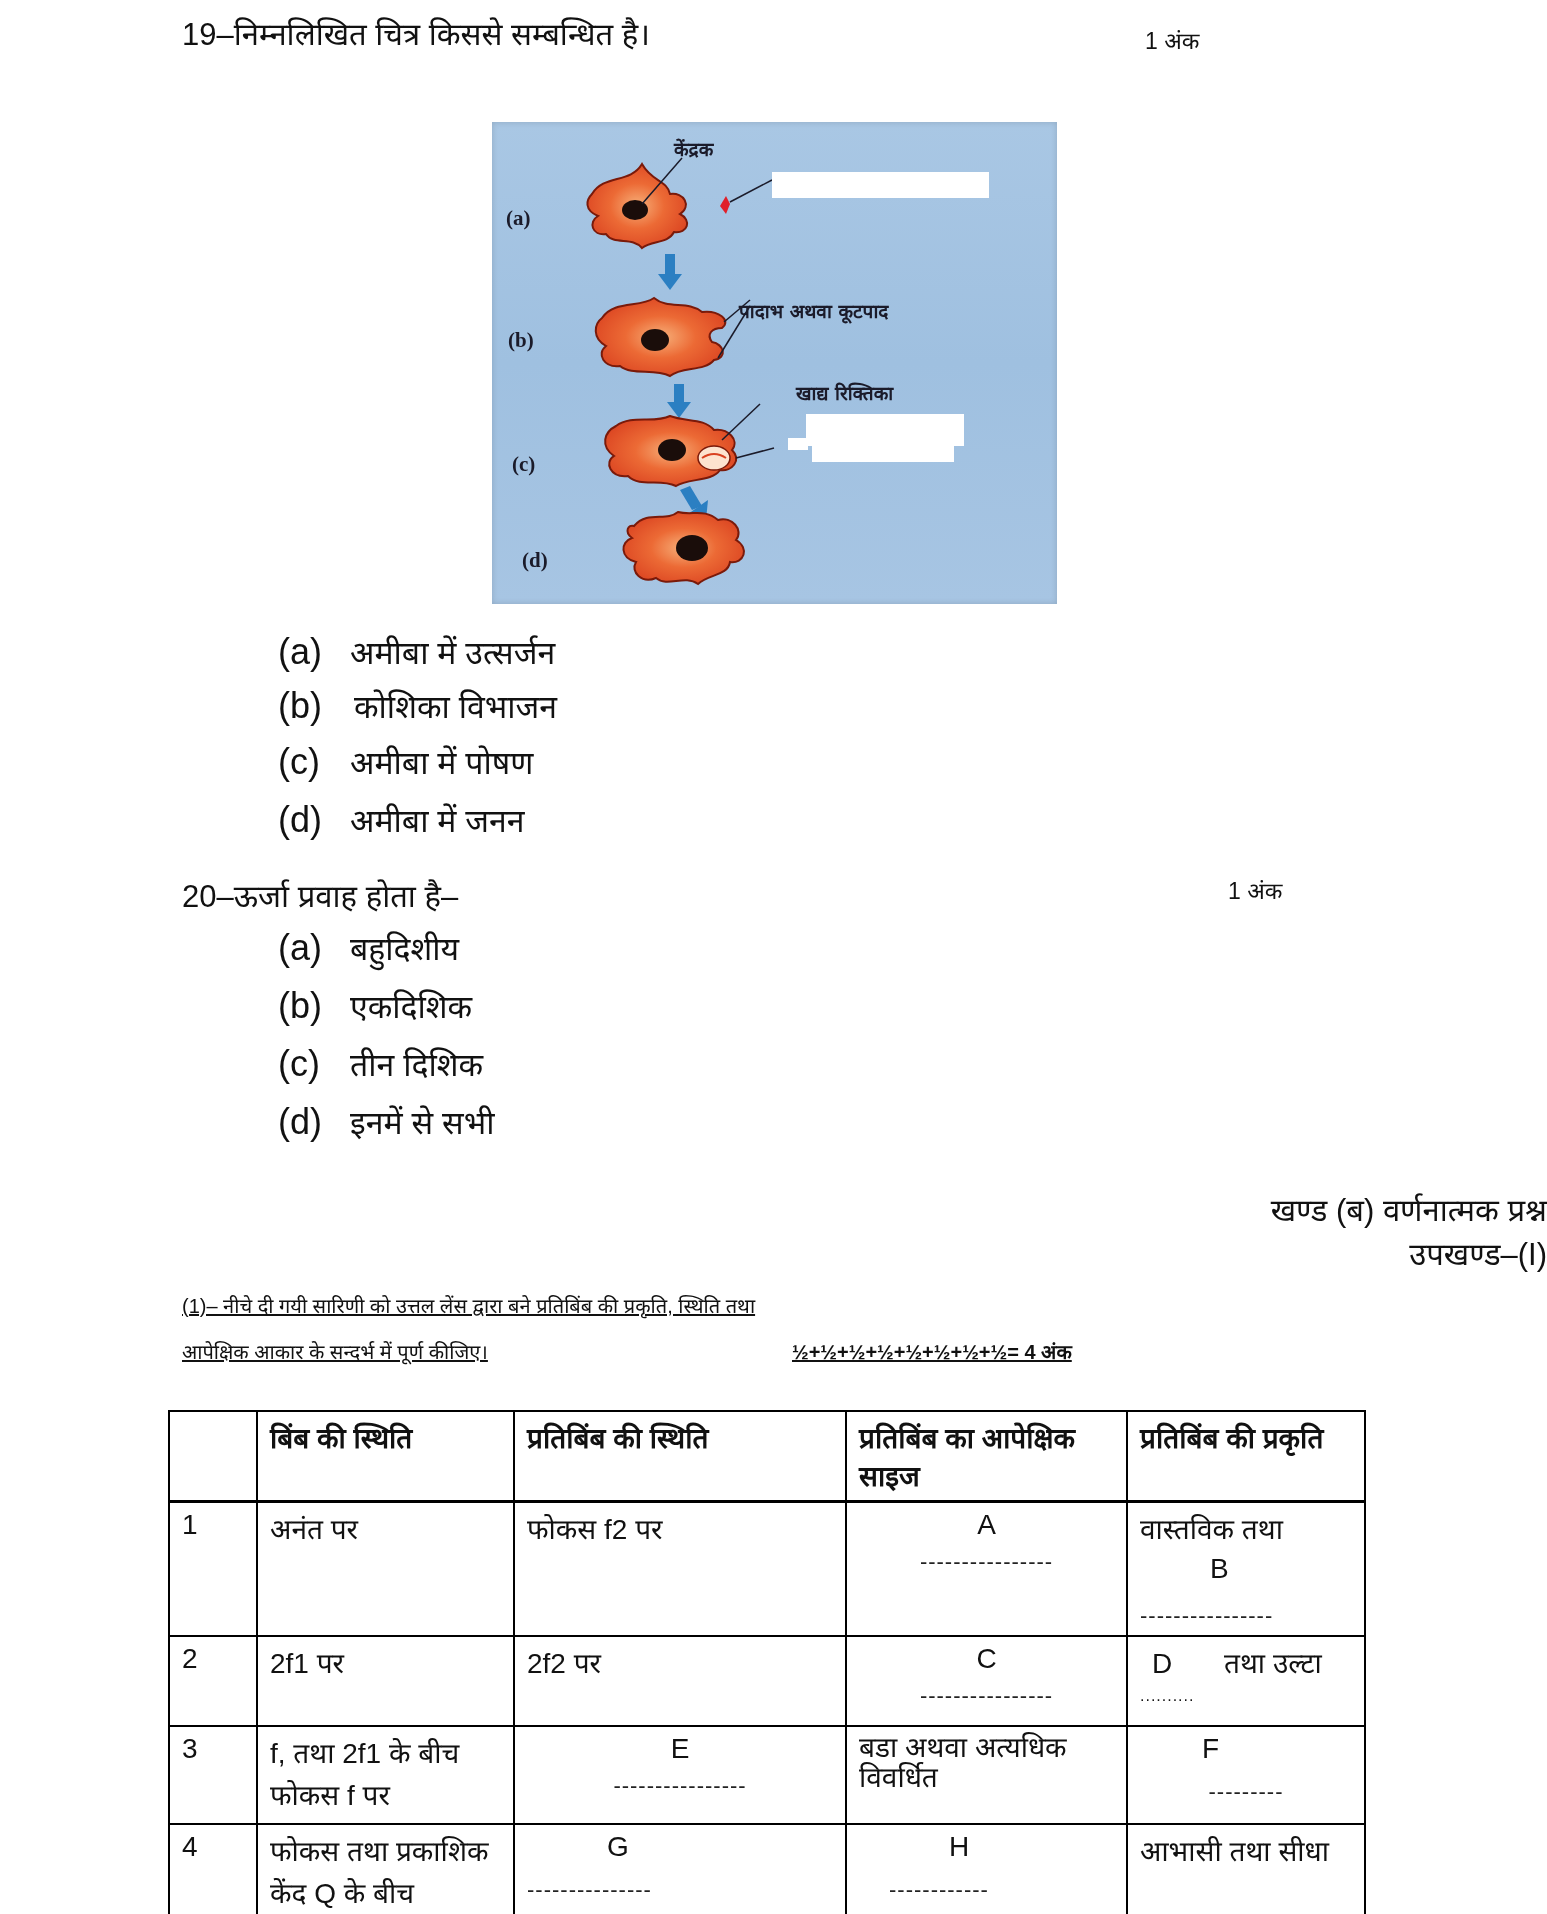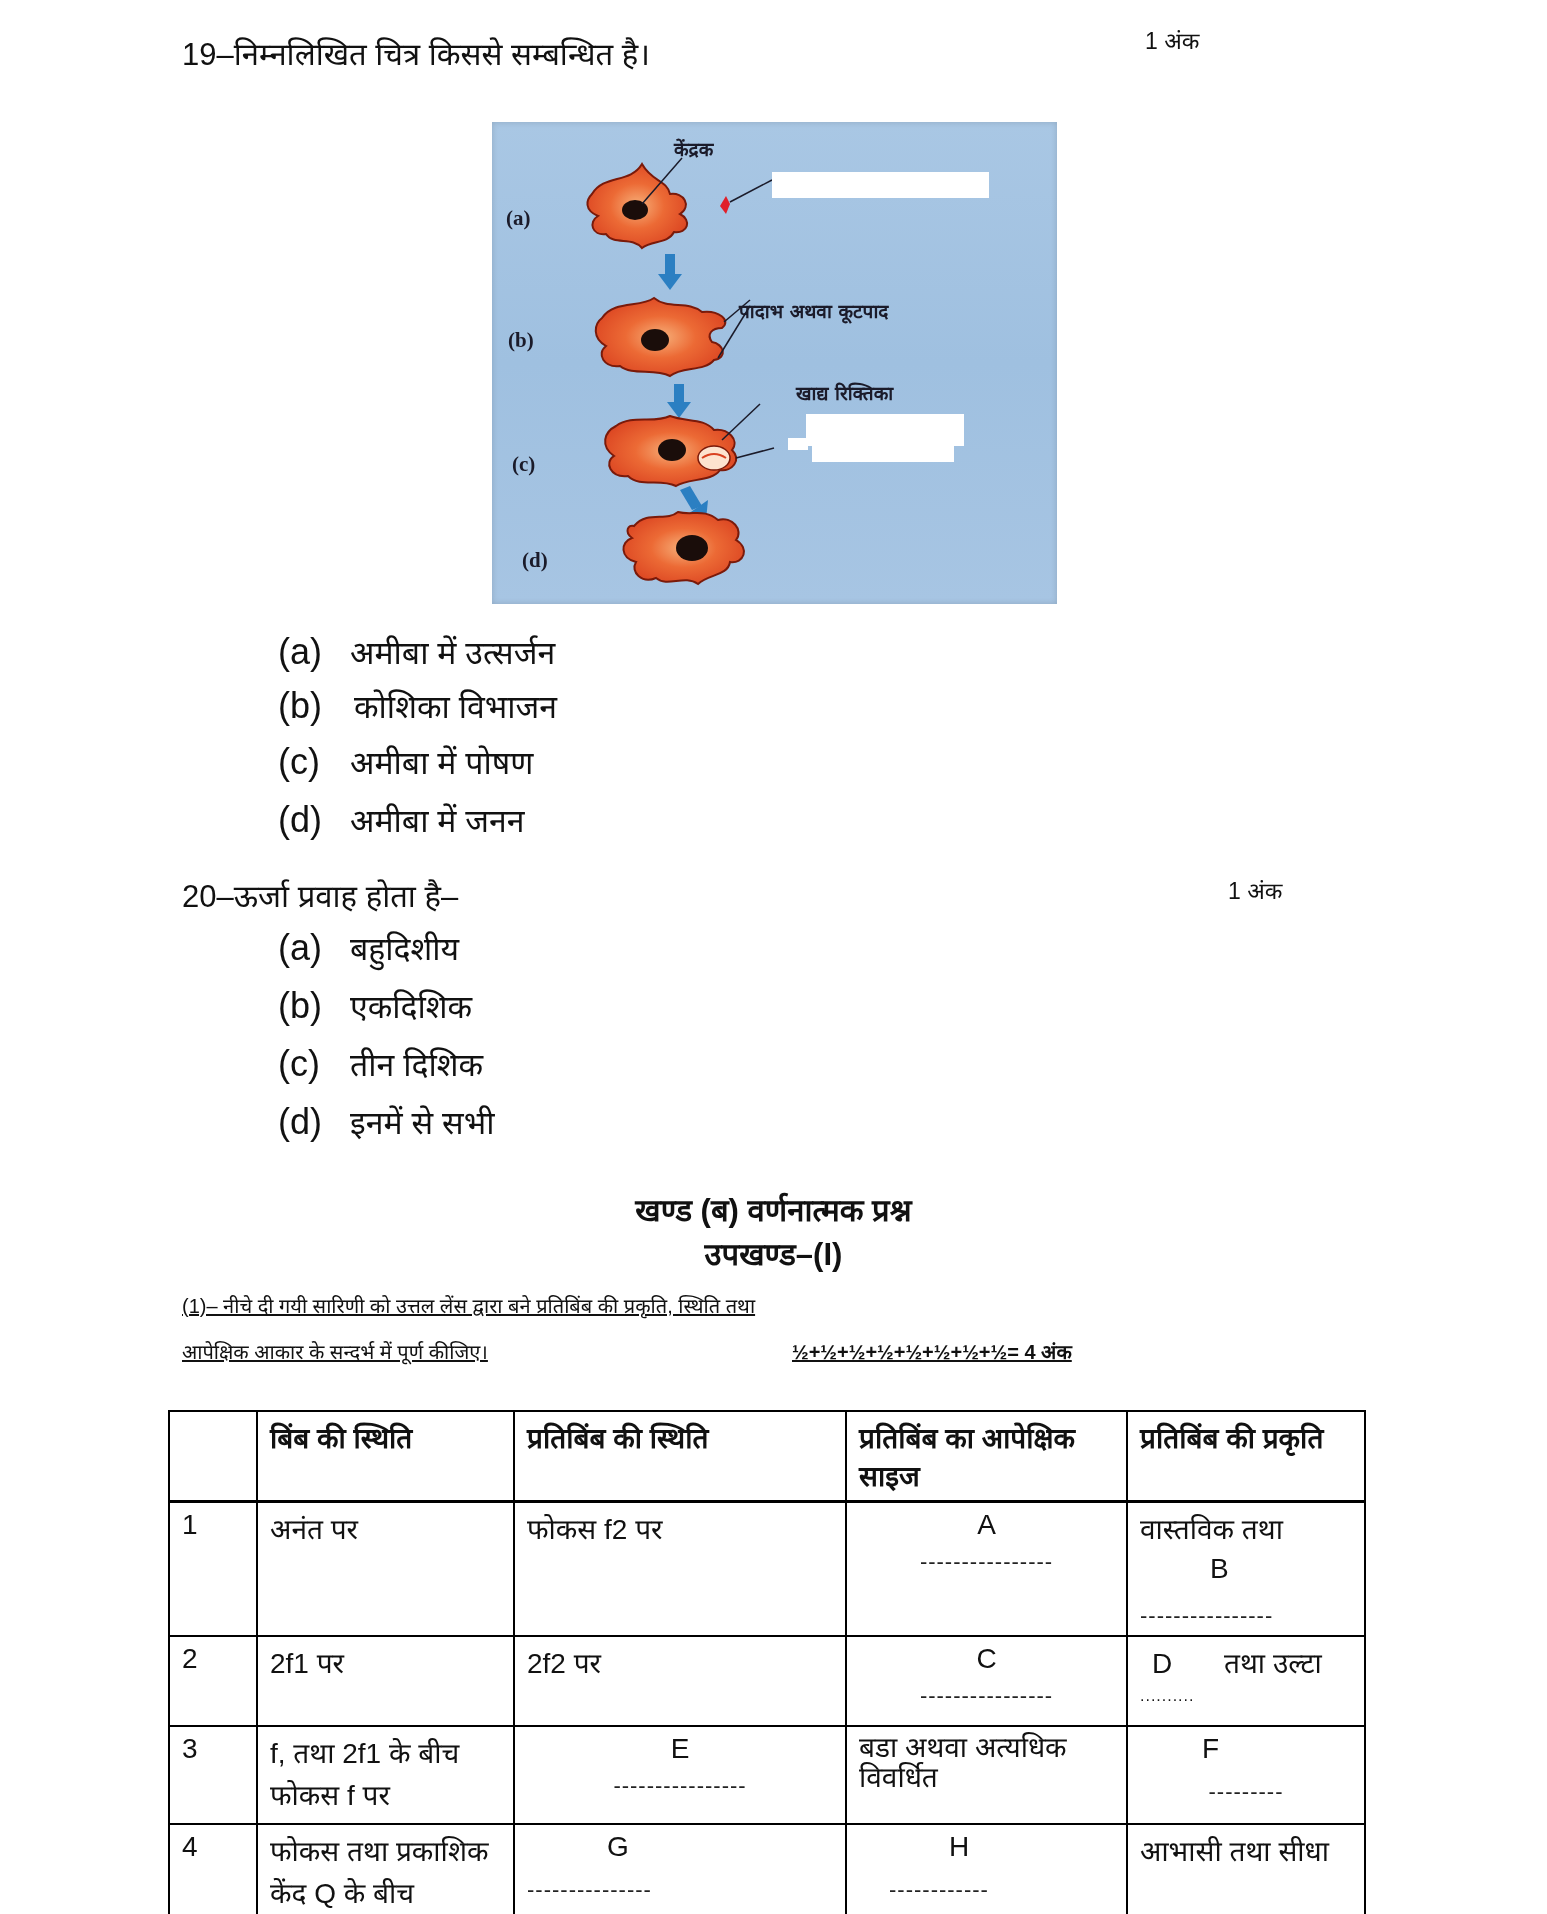--- a/index.html
+++ b/index.html
@@ -3,21 +3,21 @@
 <meta charset="utf-8">
 <style>
   html, body { margin:0; padding:0; background:#ffffff; }
   body { width:1547px; height:1914px; position:relative; overflow:hidden;
          font-family:"Liberation Sans","DejaVu Sans",sans-serif; color:#111; }
   .abs { position:absolute; }
   .q-line { font-size:31px; white-space:nowrap; }
   .marks { font-size:23px; white-space:nowrap; }
   .opt { font-size:32px; white-space:nowrap; display:flex; align-items:baseline; }
   .opt .lbl { display:inline-block; width:72px; font-size:36px; }
-  .heading { font-size:31px; font-weight:bold; text-align:center; width:1547px; left:0; white-space:nowrap; }
+  .heading { font-size:31px; font-weight:normal; text-align:right; width:1547px; left:0; white-space:nowrap; }
   .para { font-size:20px; white-space:nowrap;text-decoration:underline; }
   .para b { font-weight:bold; }
 
   
   .diagram { left:492px; top:122px; width:565px; height:482px;
              background:linear-gradient(180deg,#a9c7e4 0%,#9fc0e0 50%,#a7c5e3 100%);
              box-shadow: inset 0 0 6px rgba(0,0,0,0.15); }
   .diagram .stage-lbl { position:absolute; font-family:"Liberation Serif",serif; font-weight:bold; font-size:21px; color:#1b1b2a; }
   .diagram .ann { position:absolute; font-family:"DejaVu Sans",sans-serif; font-weight:bold; font-size:19px; color:#1b1b2a; white-space:nowrap; }
   .diagram .mask { position:absolute; background:#ffffff; }
@@ -28,21 +28,21 @@
   table.lens td, table.lens th { border:2px solid #000; vertical-align:top; padding:6px 12px; font-size:28px; font-weight:normal; text-align:left;margin-top:16px; }
   table.lens th { font-weight:bold; font-size:28px; }
   table.lens thead th { border-bottom:3px solid #000; }
   .blank { display:block; text-align:center; }
   .dash { display:block; letter-spacing:1px; color:#222; font-size:22px; text-align:center; margin-top:8px; }
   .dots { display:block; font-size:16px; letter-spacing:1px; margin-top:6px; }
 </style>
 </head>
 <body>
 
-<div class="abs q-line" style="left:182px; top:32px;">19–निम्नलिखित चित्र किससे सम्बन्धित है।</div>
+<div class="abs q-line" style="left:182px; top:12px;">19–निम्नलिखित चित्र किससे सम्बन्धित है।</div>
 <div class="abs marks" style="left:1145px; top:24px;">1 अंक</div>
 
 <div class="abs diagram">
   <svg width="565" height="482" viewBox="0 0 565 482">
     <defs>
       <radialGradient id="cellg" cx="50%" cy="50%" r="60%">
         <stop offset="0%" stop-color="#f7b07a"></stop>
         <stop offset="45%" stop-color="#ec6a35"></stop>
         <stop offset="100%" stop-color="#d9401f"></stop>
       </radialGradient>

